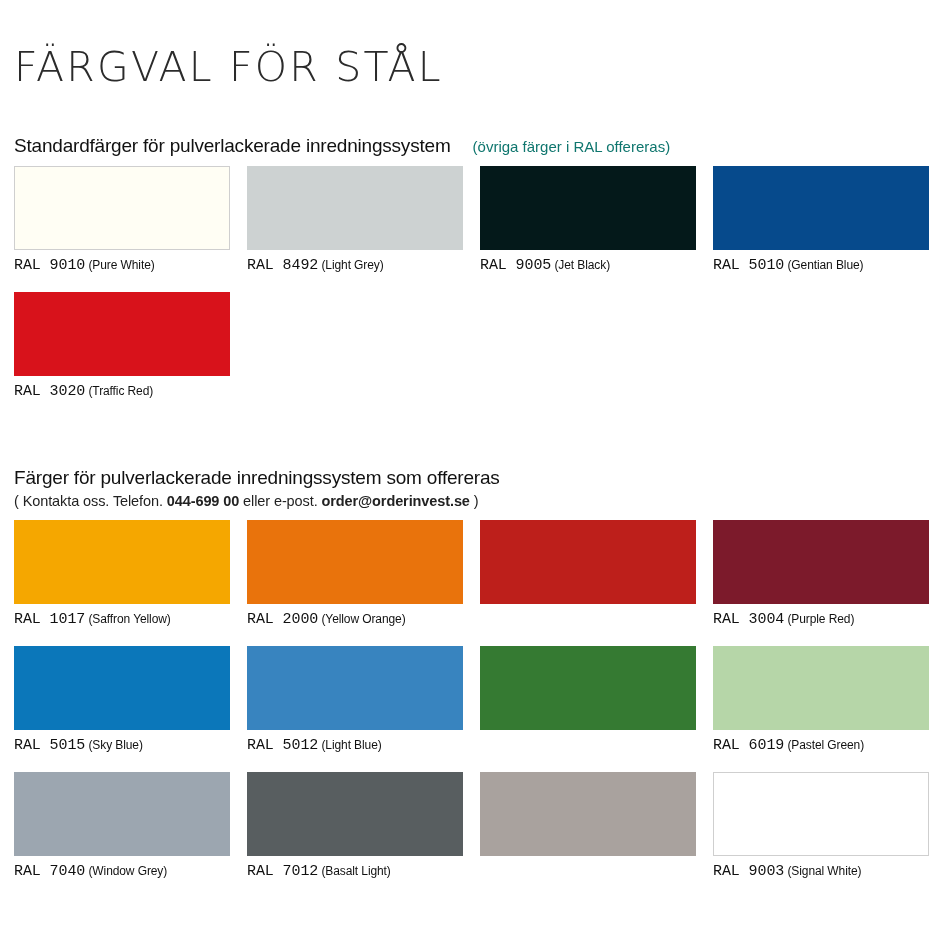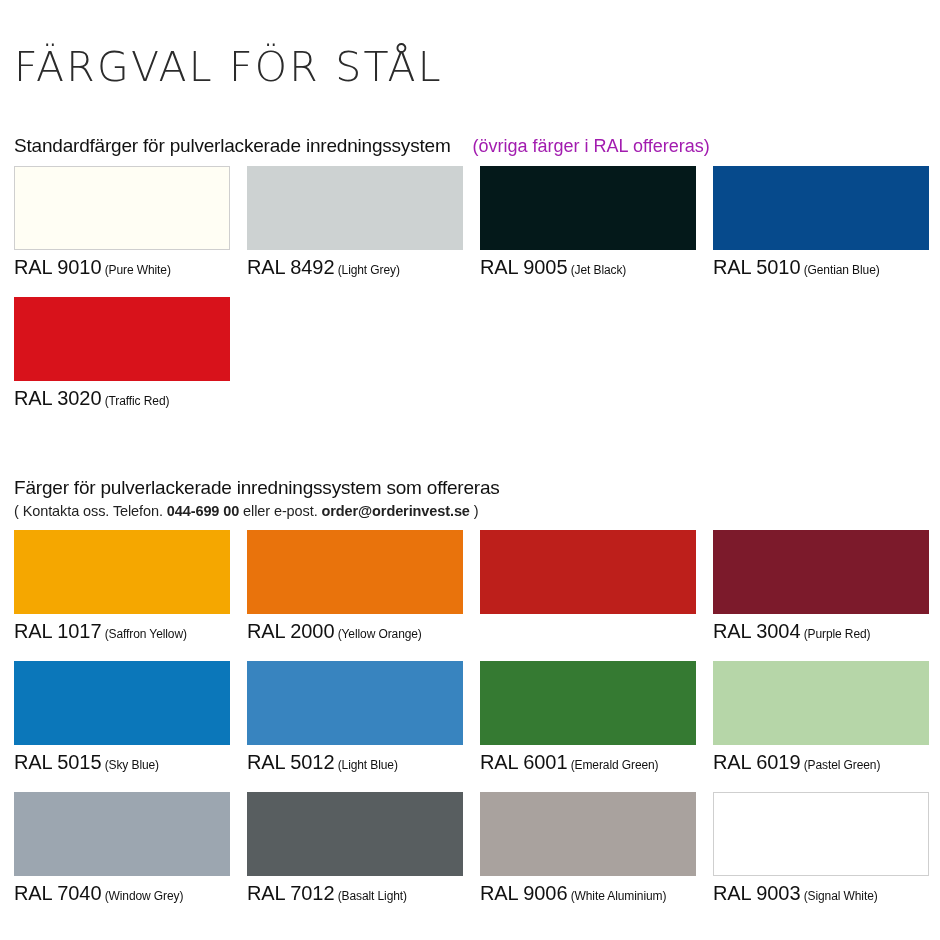--- a/index.html
+++ b/index.html
@@ -43,23 +43,23 @@
     gap: 22px;
   }
   .section-title {
     font-size: 19px;
     font-weight: normal;
     color: #111111;
     letter-spacing: -0.2px;
     margin: 0;
   }
   .section-note {
-    font-size: 18px;
+    font-size: 15px;
     font-weight: normal;
-    color: #a21caf;
+    color: #0f766e;
   }
   .contact-line {
     font-size: 14.5px;
     color: #222222;
     margin-top: 4px;
     letter-spacing: -0.1px;
   }
   .contact-line .strong { font-weight: bold; }
 
   
@@ -81,22 +81,23 @@
     border: 1px solid #cfcfcf;
   }
   .swatch-label {
     padding-top: 6px;
     font-size: 14px;
     color: #111111;
     white-space: nowrap;
     letter-spacing: -0.1px;
   }
   .swatch-label .ral-code {
-    font-size: 20px;
+    font-size: 15px;
     font-weight: normal;
+    font-family: Liberation Mono, monospace;
   }
   .swatch-label .ral-name {
     font-size: 12px;
   }
 
   
   .sec1-head { padding-top: 46px; }
   .sec1-grid { padding-top: 9px; }
   .sec1-grid2 { padding-top: 18px; }
   .sec2-head { padding-top: 67px; }
@@ -171,39 +172,37 @@
         <div class="swatch-cell">
           <div class="swatch-chip" style="background: rgb(11, 119, 186);"></div>
           <div class="swatch-label"><span class="ral-code">RAL 5015</span><span class="ral-name"> (Sky Blue)</span></div>
         </div>
         <div class="swatch-cell">
           <div class="swatch-chip" style="background: rgb(56, 132, 191);"></div>
           <div class="swatch-label"><span class="ral-code">RAL 5012</span><span class="ral-name"> (Light Blue)</span></div>
         </div>
         <div class="swatch-cell">
           <div class="swatch-chip" style="background: rgb(53, 122, 50);"></div>
-          <div class="swatch-label"><span class="ral-code">RAL 6001</span><span class="ral-name"> (Emerald Green)</span></div>
         </div>
         <div class="swatch-cell">
           <div class="swatch-chip" style="background: rgb(182, 214, 168);"></div>
           <div class="swatch-label"><span class="ral-code">RAL 6019</span><span class="ral-name"> (Pastel Green)</span></div>
         </div>
       </div>
     <div class="swatch-grid sec2-grid-row" id="grid-s1-r2">
         <div class="swatch-cell">
           <div class="swatch-chip" style="background: rgb(156, 166, 176);"></div>
           <div class="swatch-label"><span class="ral-code">RAL 7040</span><span class="ral-name"> (Window Grey)</span></div>
         </div>
         <div class="swatch-cell">
           <div class="swatch-chip" style="background: rgb(88, 94, 96);"></div>
           <div class="swatch-label"><span class="ral-code">RAL 7012</span><span class="ral-name"> (Basalt Light)</span></div>
         </div>
         <div class="swatch-cell">
           <div class="swatch-chip" style="background: rgb(169, 162, 158);"></div>
-          <div class="swatch-label"><span class="ral-code">RAL 9006</span><span class="ral-name"> (White Aluminium)</span></div>
         </div>
         <div class="swatch-cell">
           <div class="swatch-chip bordered" style="background: rgb(255, 255, 255);"></div>
           <div class="swatch-label"><span class="ral-code">RAL 9003</span><span class="ral-name"> (Signal White)</span></div>
         </div>
       </div>
   </div>
 
 </div>
 

